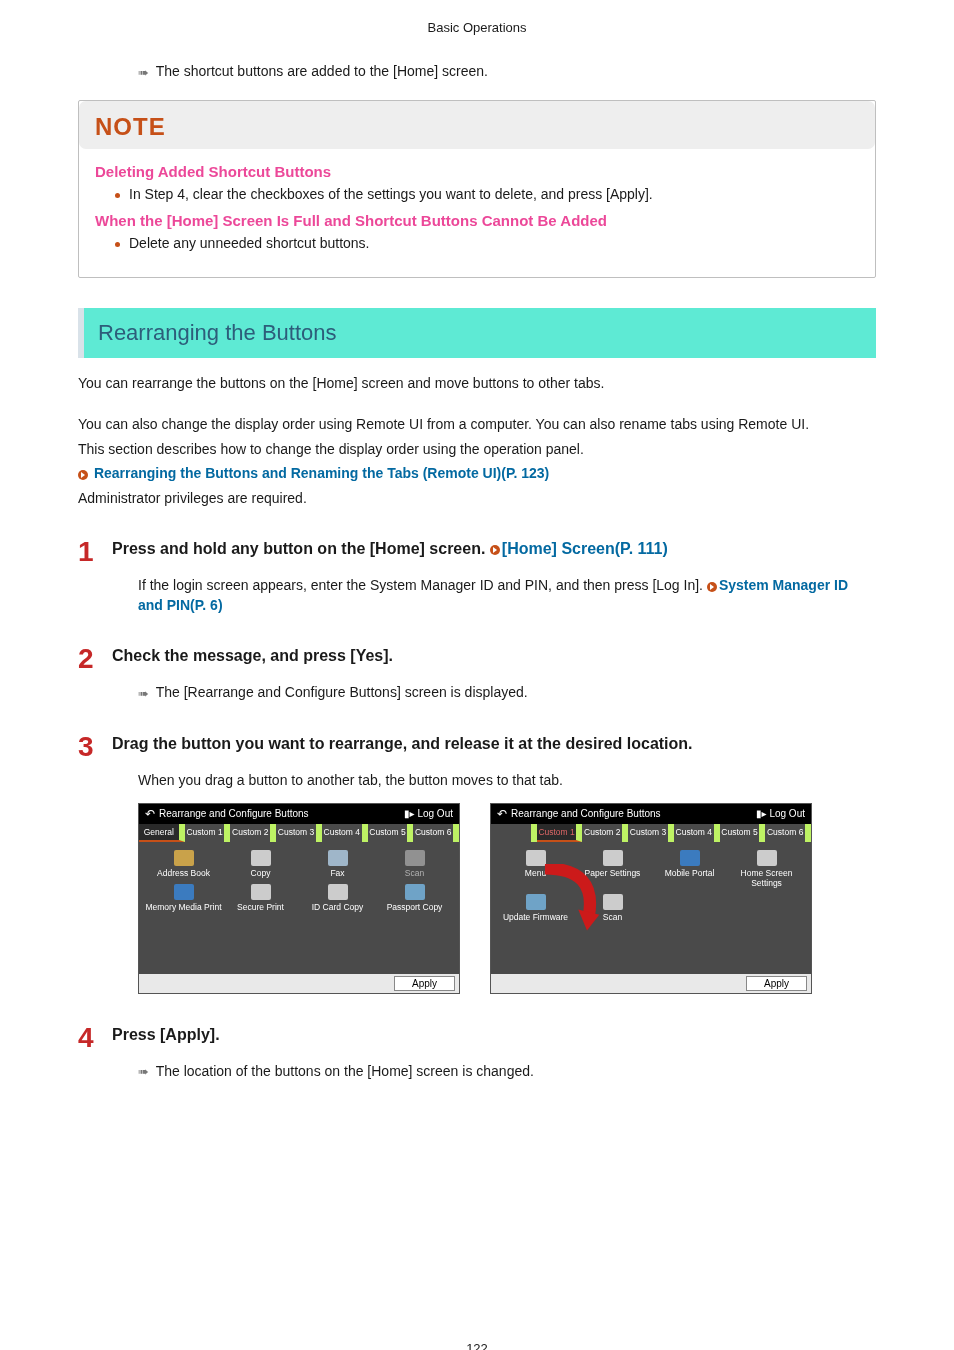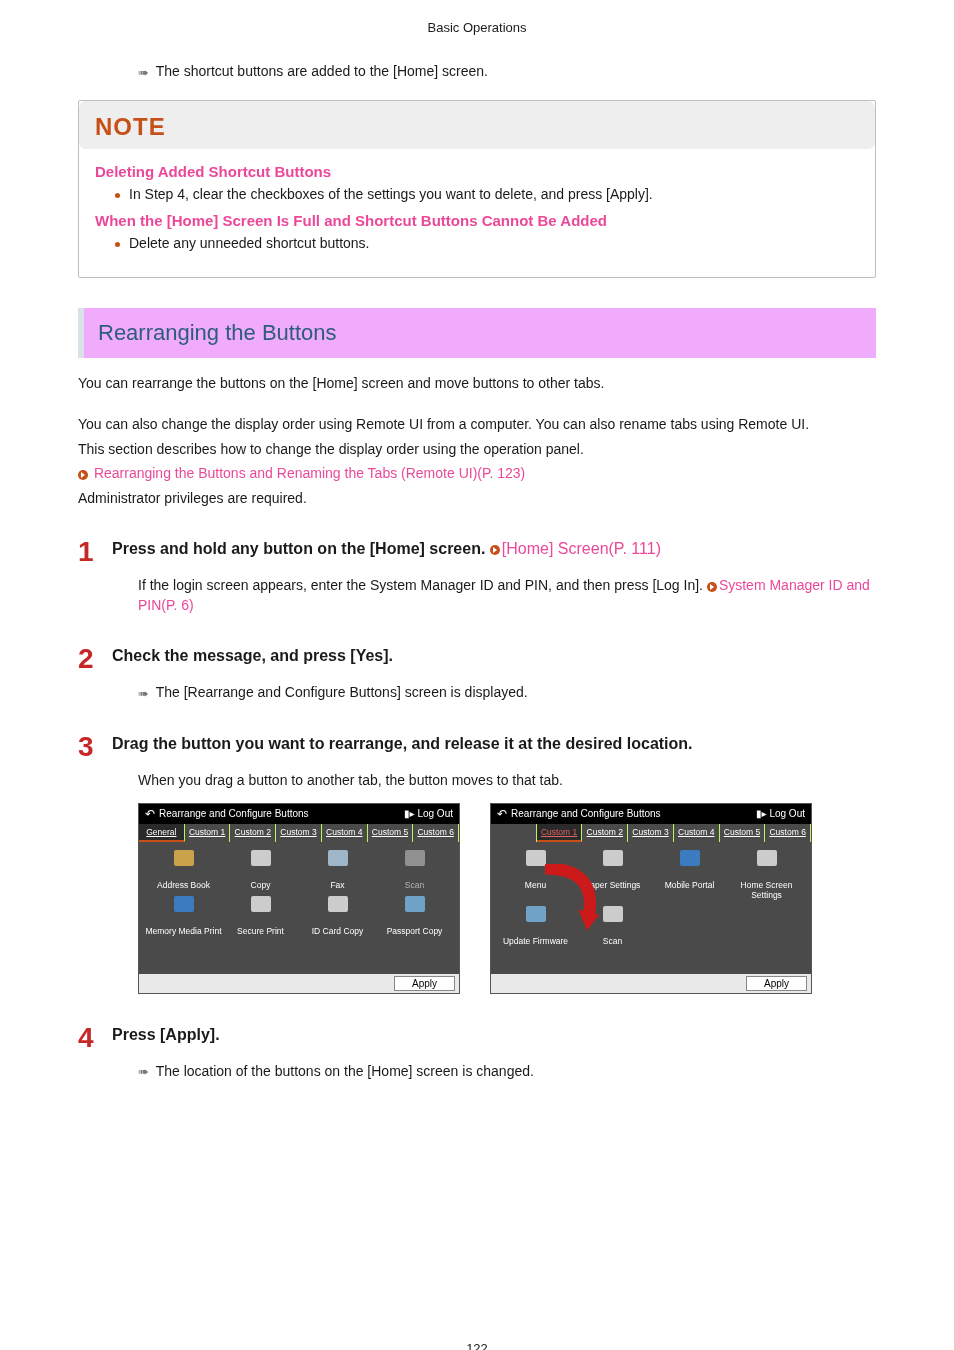--- a/index.html
+++ b/index.html
@@ -67,34 +67,34 @@
     content: "";
     position: absolute;
     left: 0;
     top: 7px;
     width: 5px;
     height: 5px;
     background: #c65018;
     border-radius: 50%;
   }
   .section-bar {
-    background: #f0abfc;
+    background: #5eead4;
     border-left: 6px solid #d9e2e9;
     padding: 12px 14px;
     font-size: 22px;
     color: #2d5d7a;
     margin-bottom: 16px;
   }
   .body-text {
     margin: 6px 0;
     line-height: 1.35;
   }
   .link-inline {
-    color: #ec4899;
-    font-weight: normal;
+    color: #0369a1;
+    font-weight: bold;
   }
   .link-bullet {
     display:inline-block;
     width:10px;height:10px;border-radius:50%;
     background:#c65018;vertical-align:middle;margin-right:2px;
     position:relative;
   }
   .link-bullet::after{
     content:"";position:absolute;left:3px;top:2px;
     border-left:4px solid #fff;border-top:3px solid transparent;border-bottom:3px solid transparent;
@@ -136,27 +136,27 @@
     color:#fff;
     background:#000;
   }
   .dev-top{
     display:flex;align-items:center;background:#000;height:20px;padding:0 6px;justify-content:space-between;
   }
   .dev-top .title{flex:1;text-align:left;padding-left:4px;font-size:10px;}
   .dev-logout{display:flex;align-items:center;gap:3px;font-size:10px;}
   .back-icon{font-size:12px;}
   .tabs{display:flex;background:#222;}
-  .tab{flex:1;text-align:center;padding:3px 0;font-size:8.5px;border-right:1px solid #bef264;background:#4a4a4a;text-decoration:underline;}
+  .tab{flex:1;text-align:center;padding:3px 0;font-size:8.5px;border-right:6px solid #bef264;background:#4a4a4a;}
   .tab.active{background:#2a2a2a;border-bottom:2px solid #c65018;}
   .grid{
     background:#4a4a4a;display:grid;grid-template-columns:repeat(4,1fr);
     row-gap:6px;padding:8px 6px 6px 6px;height:118px;align-content:start;
   }
-  .gbtn{display:flex;flex-direction:column;align-items:center;font-size:8.5px;gap:14px;}
+  .gbtn{display:flex;flex-direction:column;align-items:center;font-size:8.5px;gap:2px;}
   .gicon{width:20px;height:16px;background:#ccc;border-radius:2px;}
   .dev-bottom{background:#e9e9e9;color:#000;display:flex;justify-content:flex-end;padding:2px 4px;}
   .apply-btn{border:1px solid #888;background:#fff;color:#000;padding:1px 17px;font-size:10px;}
   .arrow-overlay{position:relative;}
   .red-arrow{
     position:absolute;left:44px;top:22px;width:90px;height:70px;pointer-events:none;
   }
   .page-num{text-align:center;margin-top:260px;font-size:13px;}
 </style>
 </head>

